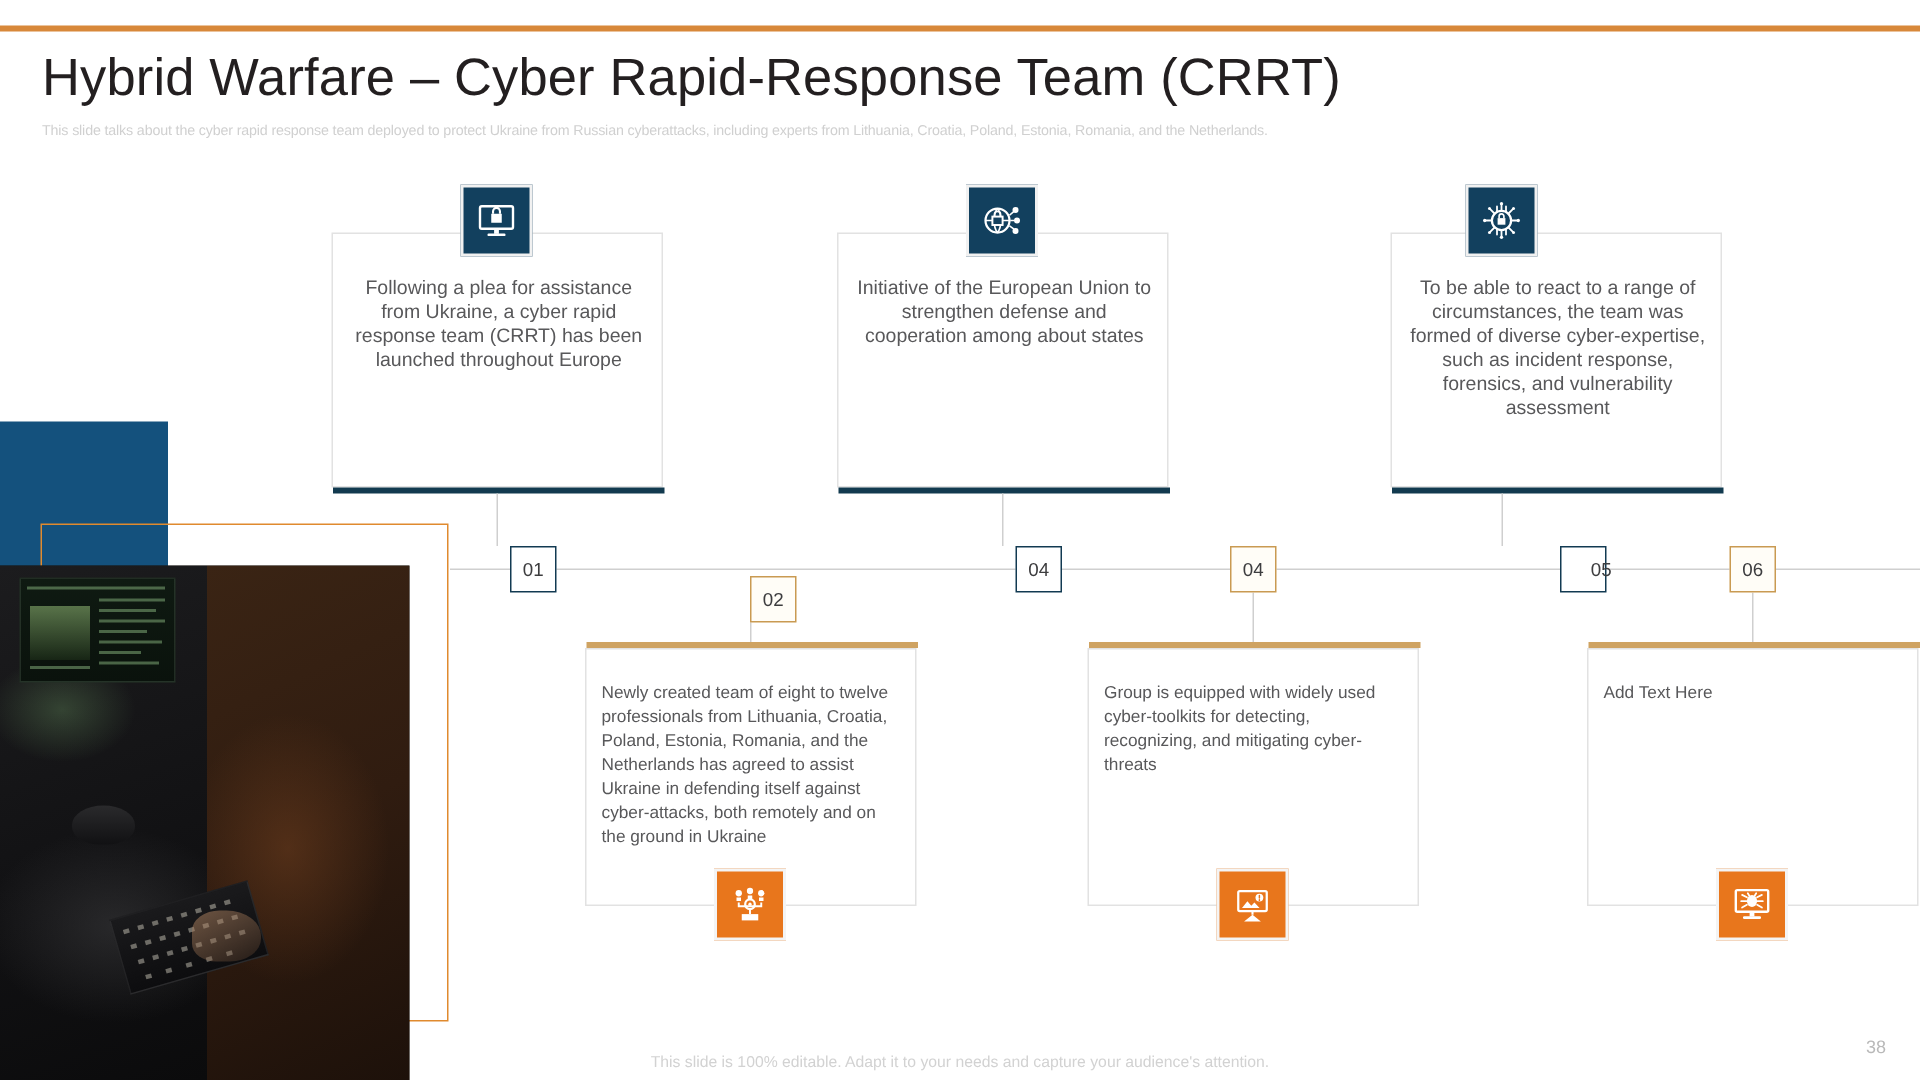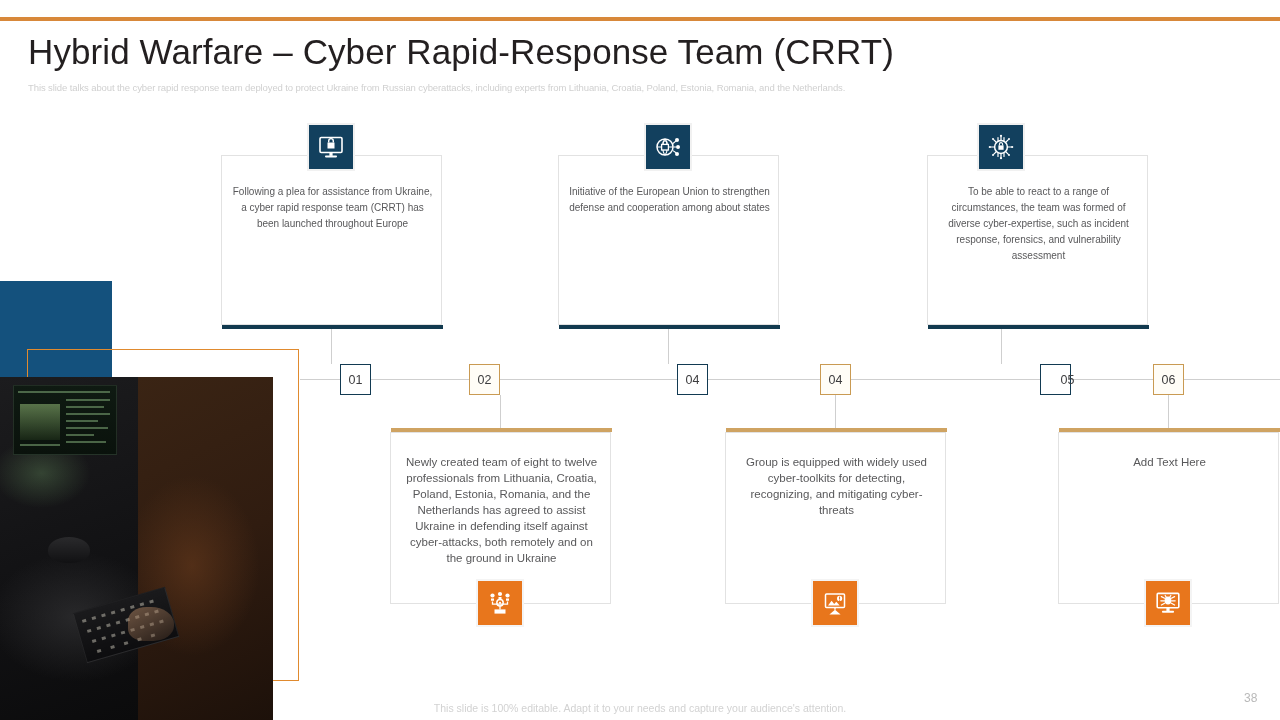--- a/index.html
+++ b/index.html
@@ -94,21 +94,21 @@
   .card-top {
     position: absolute; width: 221px; height: 170px;
     border: 1px solid #e2e2e2; background: #ffffff;
   }
   .card-top .bottom-rule {
     position: absolute; left: 0; bottom: -5px; width: 221px; height: 4px;
     background: #123a4f;
   }
   .card-top .txt {
     position: absolute; left: 10px; top: 28px; width: 201px;
-    font-size: 10px; line-height: 16px; color: #58585a; text-align: center;
+    font-size: 13px; line-height: 16px; color: #58585a; text-align: center;
   }
 
   .icon-box-navy {
     position: absolute; width: 48px; height: 48px;
     background: #12405e; border: 2px solid #f1f1f1;
     display: flex; align-items: center; justify-content: center;
   }
   .icon-box-orange {
     position: absolute; width: 48px; height: 48px;
     background: #e8761c; border: 2px solid #f4f4f4;
@@ -136,21 +136,21 @@
   .card-bot {
     position: absolute; width: 221px; height: 172px;
     border: 1px solid #e2e2e2; background: #ffffff;
   }
   .card-bot .top-rule {
     position: absolute; left: 0; top: -5px; width: 221px; height: 4px;
     background: #cfa362;
   }
   .card-bot .txt {
     position: absolute; left: 10px; top: 21px; width: 201px;
-    font-size: 11.5px; line-height: 16px; color: #58585a; text-align: center;
+    font-size: 11.5px; line-height: 16px; color: #58585a; text-align: left;
   }
 
   
   .footer {
     position: absolute; left: 0; top: 702px; width: 1280px;
     text-align: center; font-size: 10.5px; color: #d2d2d2;
   }
   .page-num {
     position: absolute; left: 1244px; top: 691px;
     font-size: 12px; color: #b9b9b9;
@@ -281,21 +281,21 @@
 
   <div class="conn" style="left:331px; top:329px; height:35px;"></div>
   <div class="conn" style="left:668px; top:329px; height:35px;"></div>
   <div class="conn" style="left:1001px; top:329px; height:35px;"></div>
 
   <div class="conn" style="left:500px; top:395px; height:33px;"></div>
   <div class="conn" style="left:835px; top:395px; height:33px;"></div>
   <div class="conn" style="left:1168px; top:395px; height:33px;"></div>
 
   <div class="num-box navy" style="left:316px;">01</div>
-  <div class="num-box orange" style="left:469px;">02</div>
+  <div class="num-box orange" style="left:500px;margin-top:20px;">02</div>
   <div class="num-box navy" style="left:653px;">04</div>
   <div class="num-box orange" style="left:820px;">04</div>
   <div class="num-box navy" style="left:1016px;padding-left:24px;">05</div>
   <div class="num-box orange" style="left:1153px;">06</div>
 
   <div class="card-bot" style="left:390px; top:432px;">
     <div class="top-rule"></div>
     <div class="txt">Newly created team of eight to twelve professionals from Lithuania, Croatia, Poland, Estonia, Romania, and the Netherlands has agreed to assist Ukraine in defending itself against cyber-attacks, both remotely and on the ground in Ukraine</div>
   </div>
   <div class="icon-box-orange" style="left:476px; top:579px;">

